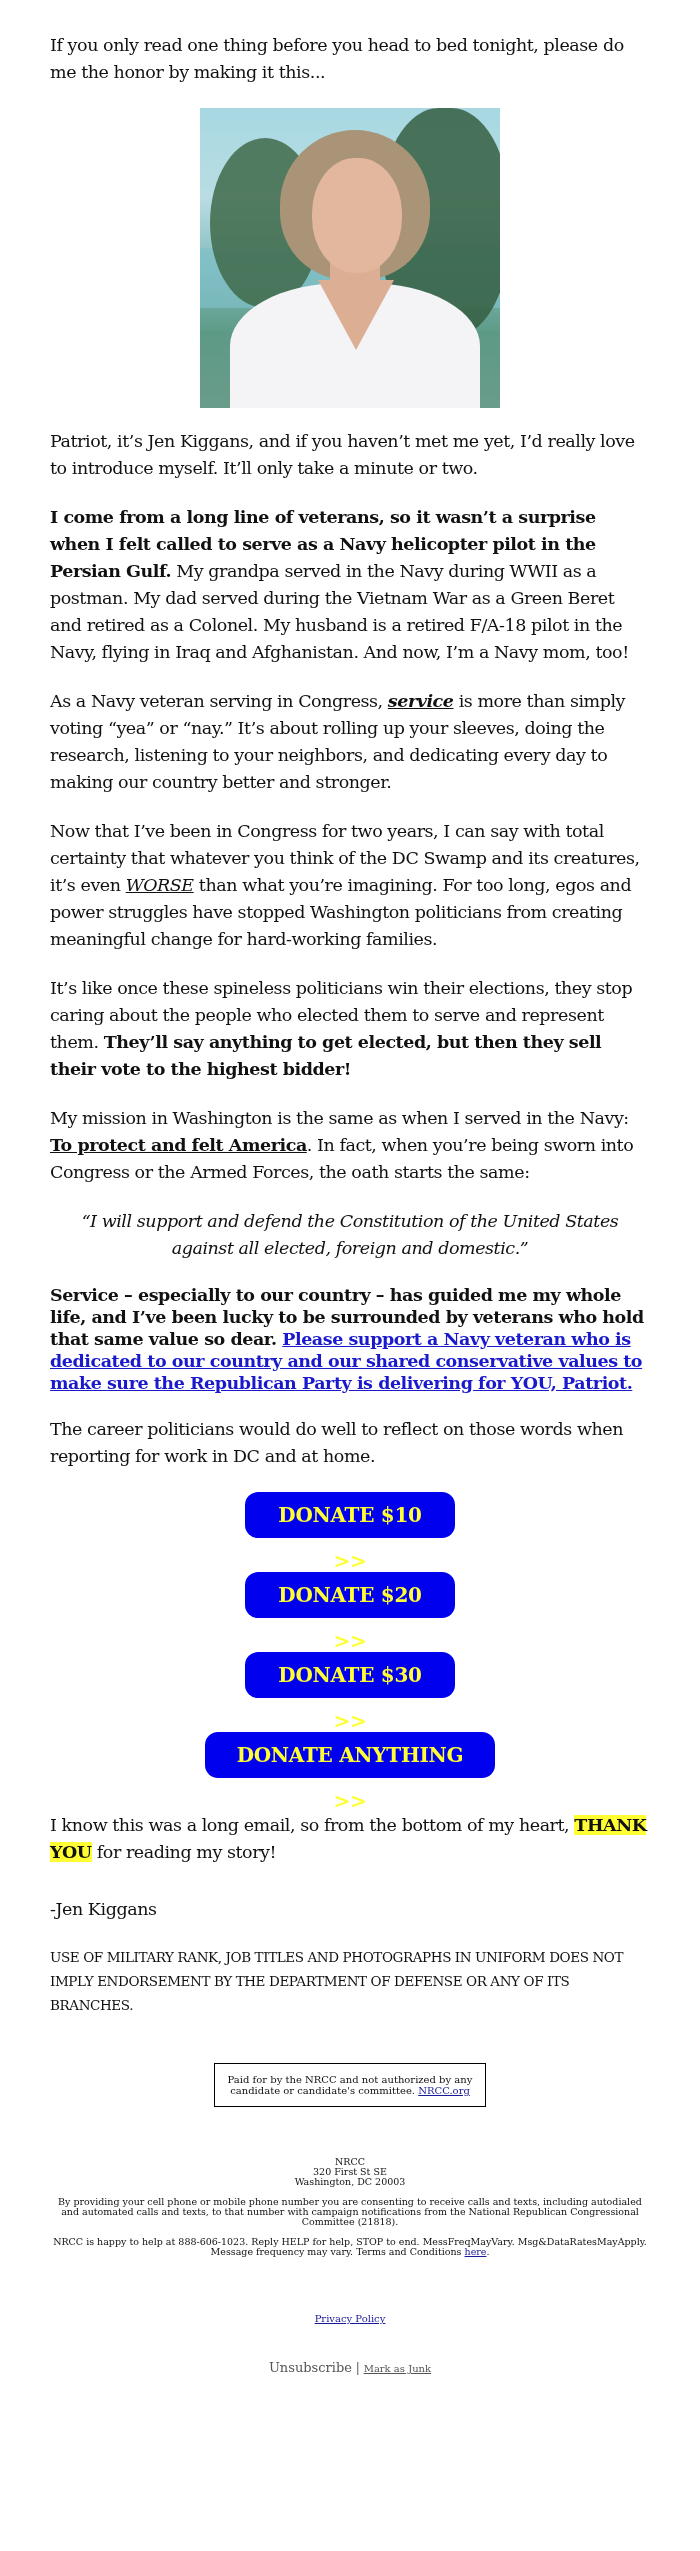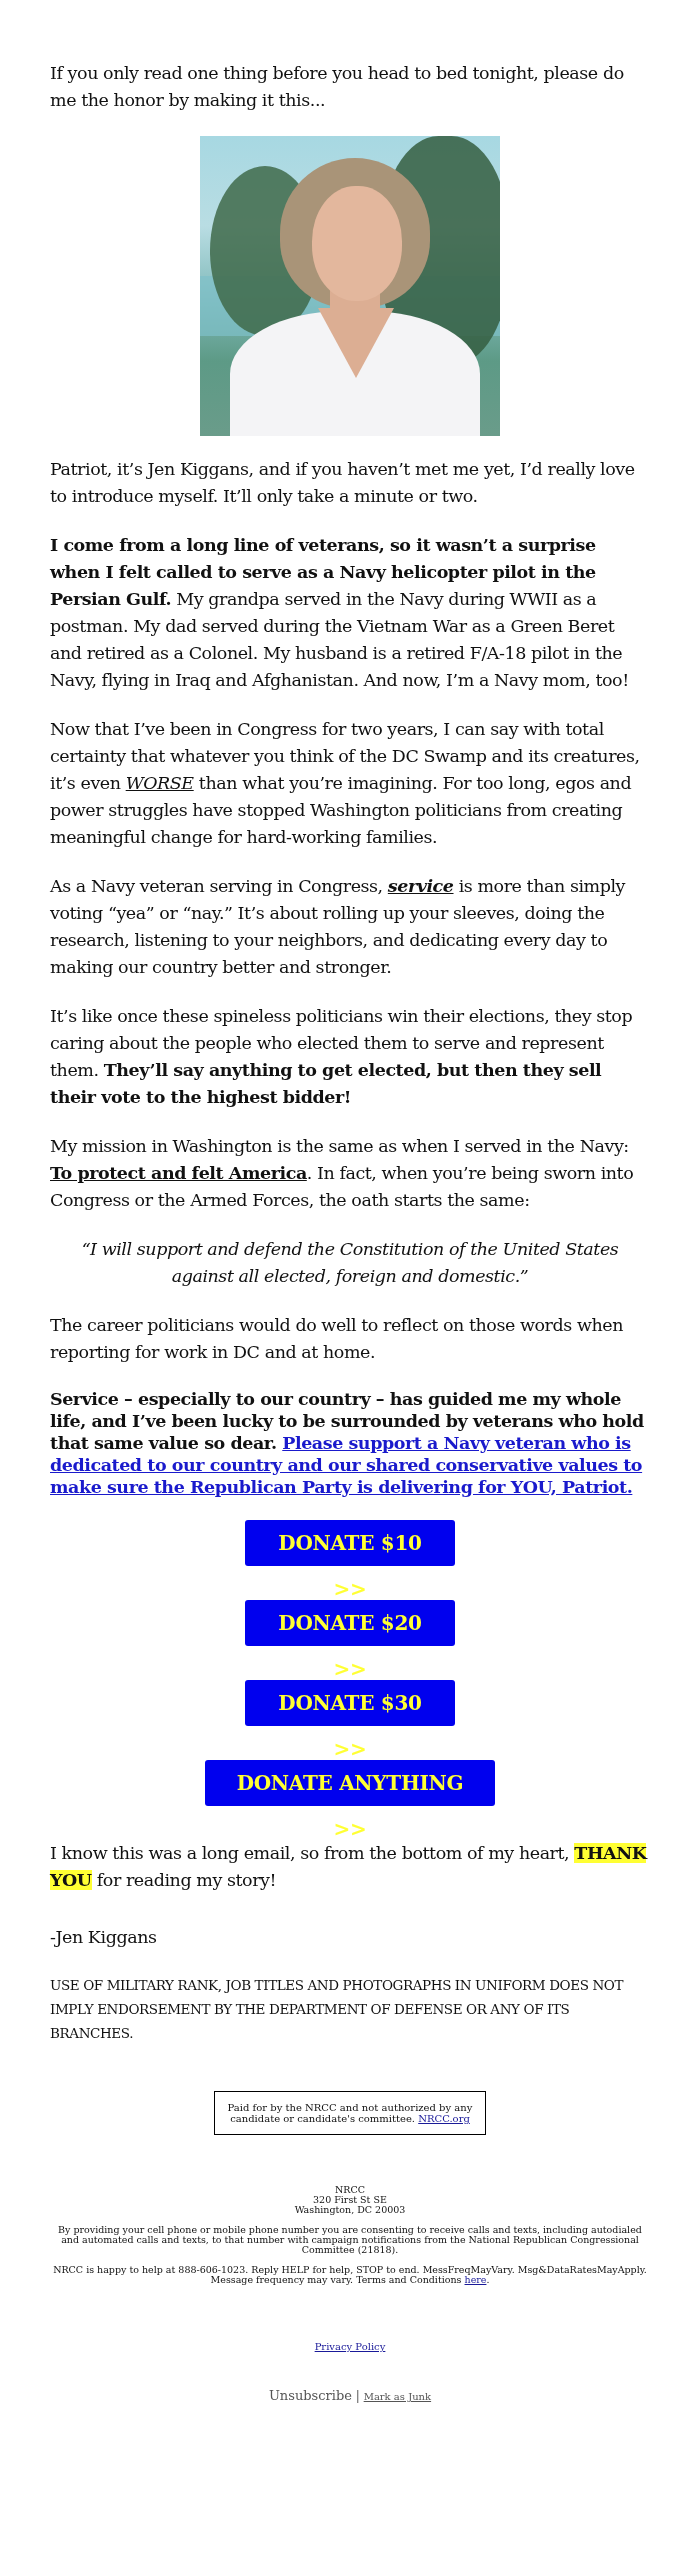--- a/index.html
+++ b/index.html
@@ -1,38 +1,38 @@
 <!DOCTYPE html>
 <html><head>
 <meta charset="utf-8">
 <style>
   html, body { margin: 0; padding: 0; background: #ffffff; }
   body { width: 700px; font-family: "DejaVu Serif", serif; color: #111; }
-  .wrap { width: 600px; margin: 0 auto; padding-top: 60px; }
+  .wrap { width: 600px; margin: 0 auto; padding-top: 32px; }
   p.body { font-size: 17.5px; line-height: 27px; margin: 0 0 22px 0; letter-spacing: -0.45px; }
   p.tight { line-height: 22px; }
   .b { font-weight: bold; }
   .u { text-decoration: underline; }
   .i { font-style: italic; }
   a.blue { color: #1a1acc; font-weight: bold; text-decoration: underline; }
   .photo-wrap { text-align: center; margin: 0 0 16px 0; }
   .photo { display: inline-block; width: 300px; height: 300px; position: relative; overflow: hidden;
     background: linear-gradient(180deg, #a7d8e2 0%, #b9dde3 30%, #7fb9b8 55%, #5d9a86 75%, #6a9c8a 100%); }
   .tree1 { position: absolute; left: 10px; top: 30px; width: 110px; height: 170px; border-radius: 50%; background: #3f6a4a; opacity: .85; }
   .tree2 { position: absolute; right: -10px; top: 0px; width: 130px; height: 230px; border-radius: 45%; background: #355e41; opacity: .85; }
   .water { position: absolute; left: 0; right: 0; top: 140px; height: 60px; background: #7fc0c9; opacity: .7; }
   .hair { position: absolute; left: 80px; top: 22px; width: 150px; height: 150px; border-radius: 50% 50% 45% 45%; background: #a99478; }
   .face { position: absolute; left: 112px; top: 50px; width: 90px; height: 115px; border-radius: 48%; background: #e3b79d; }
   .neck { position: absolute; left: 130px; top: 150px; width: 50px; height: 50px; background: #dcae93; }
   .shirt { position: absolute; left: 30px; top: 175px; width: 250px; height: 140px; border-radius: 45% 45% 0 0; background: #f4f4f6; }
   .collar { position: absolute; left: 118px; top: 172px; width: 0; height: 0; border-left: 38px solid transparent; border-right: 38px solid transparent; border-top: 70px solid #dcae93; }
   blockquote.oath { margin: 0 0 22px 0; text-align: center; font-style: italic; font-size: 17.5px; line-height: 27px; letter-spacing: -0.45px; }
   .donate-list { text-align: center; margin-top: 18px; }
   .donate { display: inline-block; background: #0000ee; color: #ffff33; font-weight: bold; font-size: 20px;
-    border-radius: 3px; padding: 0 20px; height: 46px; line-height: 46px; margin-bottom: 32px; text-decoration: none; letter-spacing: -0.3px; }
+    border-radius: 13px; padding: 0 20px; height: 46px; line-height: 46px; margin-bottom: 32px; text-decoration: none; letter-spacing: -0.3px; }
   .donate.small { width: 170px; }
   .donate.big { width: 250px; }
   .hl { background: #ffff33; font-weight: bold; }
   .disclaimer { font-size: 13.5px; line-height: 24px; text-transform: uppercase; margin: 22px 0 46px 0; letter-spacing: -0.4px; }
   .paidfor { width: 270px; margin: 0 auto; border: 1px solid #000; padding: 10px 0; text-align: center; font-size: 10px; line-height: 11px; }
   .paidfor a { color: #1a1a99; }
   .footer { text-align: center; font-size: 9.5px; line-height: 10px; margin-top: 50px; }
   .footer p { margin: 0 0 10px 0; }
   .footer a { color: #1a1a99; text-decoration: underline; }
   .privacy { text-align: center; font-size: 10px; margin-top: 56px; }
@@ -58,33 +58,33 @@
       <div class="shirt"></div>
       <div class="collar"></div>
       <div class="face"></div>
     </div>
   </div>
 
   <p class="body">Patriot, it’s Jen Kiggans, and if you haven’t met me yet, I’d really love to introduce myself. It’ll only take a minute or two.</p>
 
   <p class="body"><span class="b">I come from a long line of veterans, so it wasn’t a surprise when I felt called to serve as a Navy helicopter pilot in the Persian Gulf.</span><span> My grandpa served in the Navy during WWII as a postman. My dad served during the Vietnam War as a Green Beret and retired as a Colonel. My husband is a retired F/A-18 pilot in the Navy, flying in Iraq and Afghanistan. And now, I’m a Navy mom, too!</span></p>
 
+  <p class="body"><span>As a Navy veteran serving in Congress, </span><span class="b i u">service</span><span> is more than simply voting “yea” or “nay.” It’s about rolling up your sleeves, doing the research, listening to your neighbors, and dedicating every day to making our country better and stronger.</span></p>
+
   <p class="body"><span>Now that I’ve been in Congress for two years, I can say with total certainty that whatever you think of the DC Swamp and its creatures, it’s even </span><span class="i u">WORSE</span><span> than what you’re imagining. For too long, egos and power struggles have stopped Washington politicians from creating meaningful change for hard-working families.</span></p>
-
-  <p class="body"><span>As a Navy veteran serving in Congress, </span><span class="b i u">service</span><span> is more than simply voting “yea” or “nay.” It’s about rolling up your sleeves, doing the research, listening to your neighbors, and dedicating every day to making our country better and stronger.</span></p>
 
   <p class="body"><span>It’s like once these spineless politicians win their elections, they stop caring about the people who elected them to serve and represent them. </span><span class="b">They’ll say anything to get elected, but then they sell their vote to the highest bidder!</span></p>
 
   <p class="body"><span>My mission in Washington is the same as when I served in the Navy: </span><span class="b u">To protect and felt America</span><span>. In fact, when you’re being sworn into Congress or the Armed Forces, the oath starts the same:</span></p>
 
   <blockquote class="oath">“I will support and defend the Constitution of the United States against all elected, foreign and domestic.”</blockquote>
 
+  <p class="body tight b"><span>Service – especially to our country – has guided me my whole life, and I’ve been lucky to be surrounded by veterans who hold that same value so dear. </span><a href="#" class="blue">Please support a Navy veteran who is dedicated to our country and our shared conservative values to make sure the Republican Party is delivering for YOU, Patriot.</a></p>
+
   <p class="body">The career politicians would do well to reflect on those words when reporting for work in DC and at home.</p>
-
-  <p class="body tight b"><span>Service – especially to our country – has guided me my whole life, and I’ve been lucky to be surrounded by veterans who hold that same value so dear. </span><a href="#" class="blue">Please support a Navy veteran who is dedicated to our country and our shared conservative values to make sure the Republican Party is delivering for YOU, Patriot.</a></p>
 
   <div class="donate-list">
     <a href="#" class="donate small">DONATE $10 &gt;&gt;</a><br>
     <a href="#" class="donate small">DONATE $20 &gt;&gt;</a><br>
     <a href="#" class="donate small">DONATE $30 &gt;&gt;</a><br>
     <a href="#" class="donate big" style="margin-bottom:18px;">DONATE ANYTHING &gt;&gt;</a>
   </div>
 
   <p class="body"><span>I know this was a long email, so from the bottom of my heart, </span><span class="hl">THANK YOU</span><span> for reading my story!</span></p>
 

